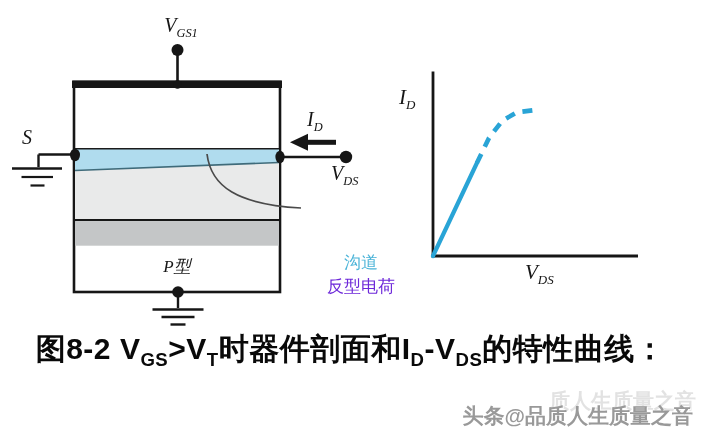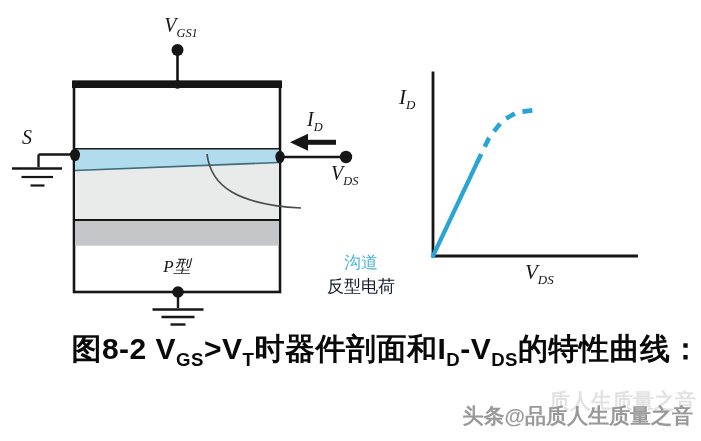--- a/index.html
+++ b/index.html
@@ -4,21 +4,21 @@
 <style>
   html,body{margin:0;padding:0;background:#ffffff;}
   .canvas{position:relative;width:701px;height:441px;background:#ffffff;overflow:hidden;
           font-family:"Liberation Sans",sans-serif;}
   .abs{position:absolute;}
   .ser{font-family:"Liberation Serif",serif;}
   .it{font-style:italic;}
   .ctr{text-align:center;}
   .lbl{line-height:1;color:#161616;white-space:nowrap;}
   sub{font-size:0.62em;line-height:0;}
-  .caption{width:701px;left:0;text-align:right;font-weight:bold;font-size:30px;color:#090909;
+  .caption{width:701px;left:0;text-align:center;font-weight:bold;font-size:30px;color:#090909;
            letter-spacing:0.5px;}
   .watermark{font-weight:bold;font-size:21px;text-shadow:1px 1px 0 #ffffff;white-space:nowrap;}
   .ghost-wrap{width:148px;height:26px;overflow:hidden;opacity:0.28;}
   .ghost-wrap span{position:absolute;right:0;top:0;white-space:nowrap;font-weight:bold;font-size:21px;}
   svg{position:absolute;left:0;top:0;}
 </style>
 </head>
 <body>
 
 <div class="canvas">
@@ -73,21 +73,21 @@
         <path d="M476.9 163.0 L489.0 138.0 L502.2 120.8 L516.9 112.3 L533.0 110.3" fill="none" stroke="#29a4d6" stroke-width="4.6" stroke-linejoin="round" stroke-linecap="butt" stroke-dasharray="10 8"></path>
       </g>
   </svg>
 
   <div class="abs lbl ser it ctr" style="left:153px;top:15px;width:56px;font-size:20px;font-style:italic;"><span>V</span><sub>GS1</sub></div>
   <div class="abs lbl ser it" style="left:22px;top:127px;font-size:20px;">S</div>
   <div class="abs lbl ser it" style="left:307px;top:109px;font-size:20px;"><span>I</span><sub>D</sub></div>
   <div class="abs lbl ser it" style="left:331px;top:163px;font-size:20px;"><span>V</span><sub>DS</sub></div>
   <div class="abs ctr ser" style="left:305px;top:211px;width:112px;font-size:17px;line-height:24px;margin-top:40px;">
     <div style="color: rgb(76, 180, 216);">沟道</div>
-    <div style="color: #0f172a;">反型电荷</div>
+    <div style="color: #6d28d9;">反型电荷</div>
   </div>
   <div class="abs lbl ser ctr" style="left:74px;top:258px;width:206px;font-size:17px;font-style:italic;">P型</div>
 
   <div class="abs lbl ser it" style="left:399px;top:87px;font-size:21px;"><span>I</span><sub>D</sub></div>
   <div class="abs lbl ser it" style="left:525px;top:262px;font-size:21px;"><span>V</span><sub>DS</sub></div>
 
   <div class="abs caption" style="top:329px;"><span>图8-2 V</span><sub>GS</sub><span>&gt;V</span><sub>T</sub><span>时器件剖面和I</span><sub>D</sub><span>-V</span><sub>DS</sub><span>的特性曲线：</span></div>
 
   <div class="abs ghost-wrap" style="left:548px;top:387px;">
     <span style="color: rgb(153, 153, 153);">头条@品质人生质量之音</span>

